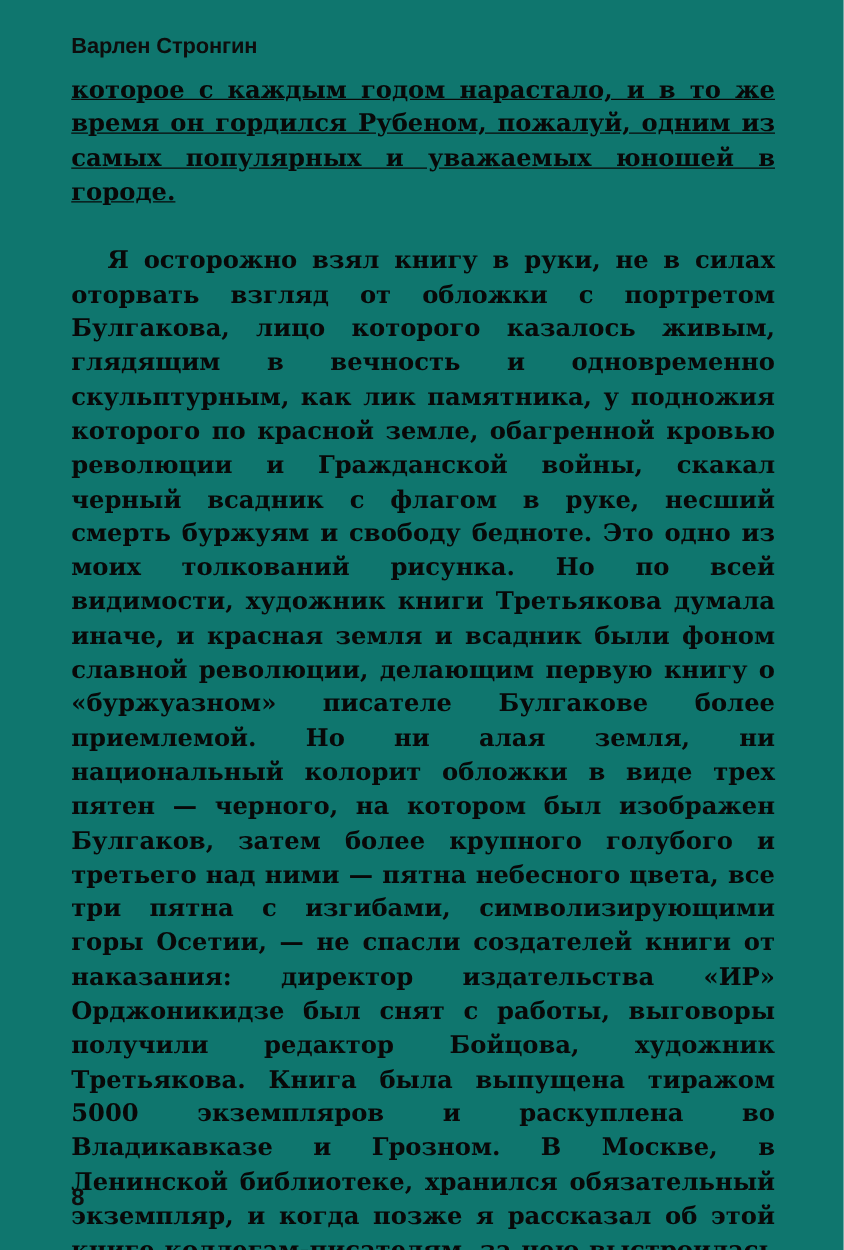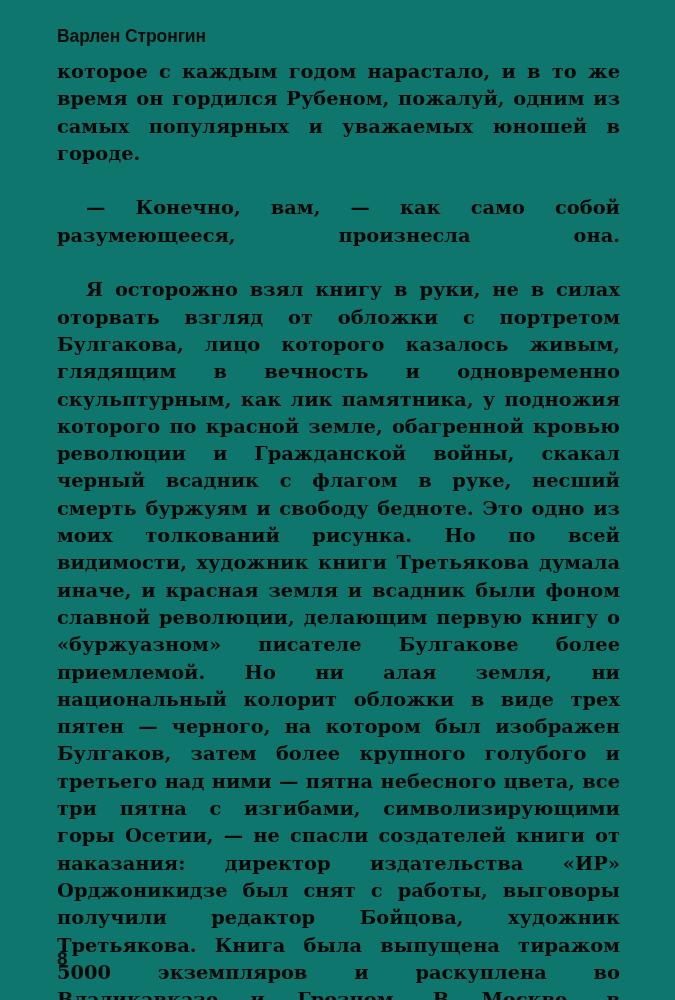--- a/index.html
+++ b/index.html
@@ -50,20 +50,21 @@
 
   .body-text p {
     margin: 0;
     text-indent: 29px;
     text-align: justify;
   }
 
   
   .body-text p.continuation {
     text-indent: 0;
+    text-decoration: underline;
   }
 
   
   .body-text p::after {
     content: "";
     display: inline-block;
     width: 100%;
   }
 
   
@@ -79,20 +80,19 @@
 </style>
 </head>
 <body>
 
 <div class="page">
 
   <div class="running-head">Варлен Стронгин</div>
 
   <div class="body-text">
     <p class="continuation">которое с каждым годом нарастало, и в то же время он гордился Рубеном, пожалуй, одним из самых популярных и уважаемых юношей в городе.</p>
-    <p>— Конечно, вам, — как само собой разумеющееся, произнесла она.</p>
     <p>Я осторожно взял книгу в руки, не в силах оторвать взгляд от обложки с портретом Булгакова, лицо которого казалось живым, глядящим в вечность и одновременно скульптурным, как лик памятника, у подножия которого по красной земле, обагренной кровью революции и Гражданской войны, скакал черный всадник с флагом в руке, несший смерть буржуям и свободу бедноте. Это одно из моих толкований рисунка. Но по всей видимости, художник книги Третьякова думала иначе, и красная земля и всадник были фоном славной революции, делающим первую книгу о «буржуазном» писателе Булгакове более приемлемой. Но ни алая земля, ни национальный колорит обложки в виде трех пятен — черного, на котором был изображен Булгаков, затем более крупного голубого и третьего над ними — пятна небесного цвета, все три пятна с изгибами, символизирующими горы Осетии, — не спасли создателей книги от наказания: директор издательства «ИР» Орджоникидзе был снят с работы, выговоры получили редактор Бойцова, художник Третьякова. Книга была выпущена тиражом 5000 экземпляров и раскуплена во Владикавказе и Грозном. В Москве, в Ленинской библиотеке, хранился обязательный экземпляр, и когда позже я рассказал об этой книге коллегам-писателям, за нею выстроилась очередь.</p>
 
   </div>
 
   <div class="folio">8</div>
 
 </div>
 
 </body></html>

